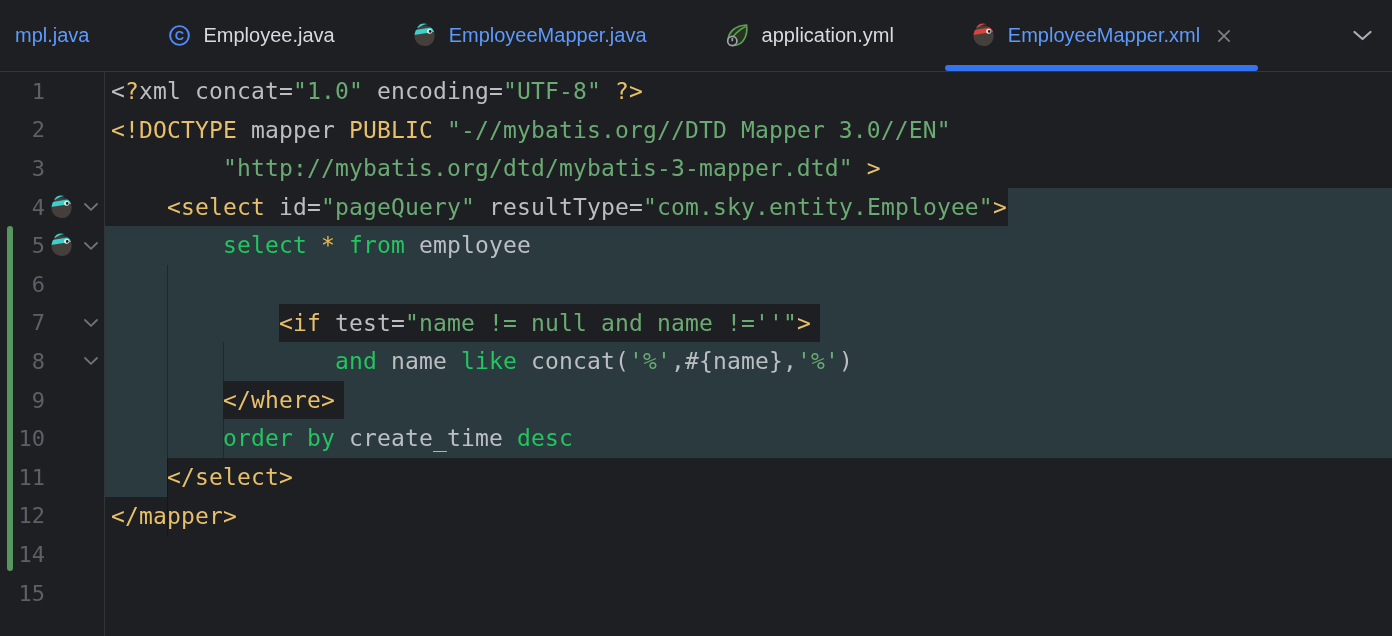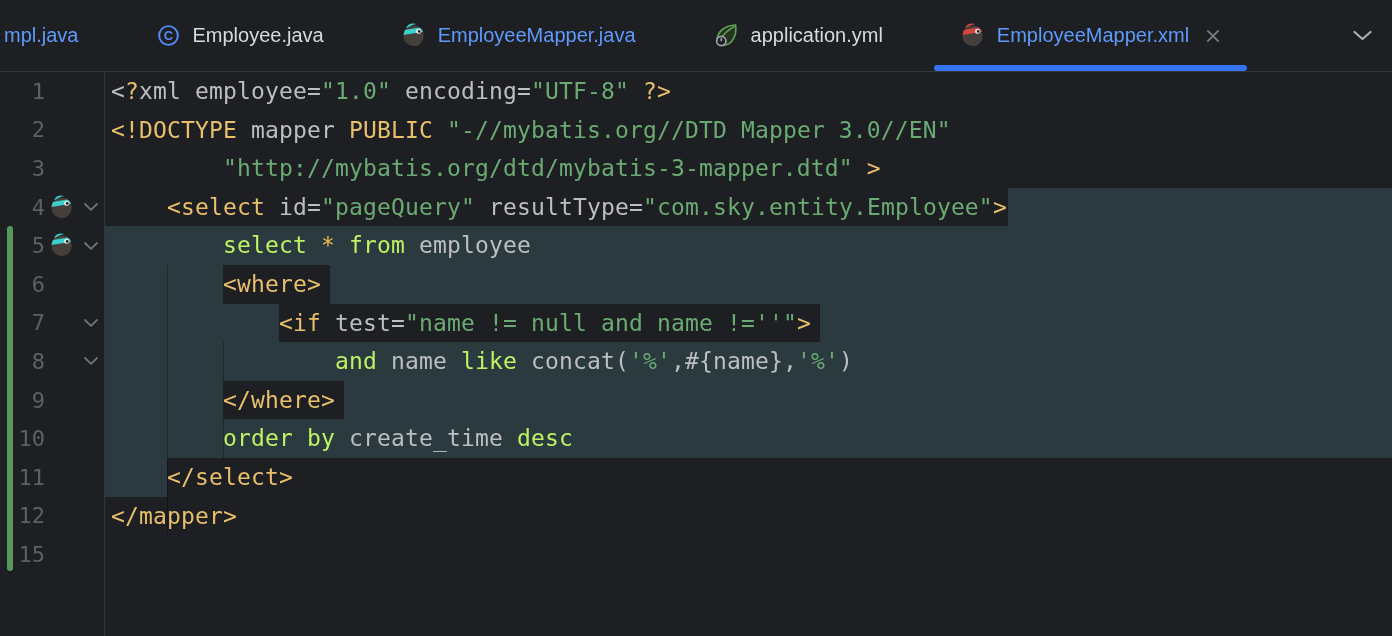--- a/index.html
+++ b/index.html
@@ -1,21 +1,21 @@
 <!DOCTYPE html>
 <html><head>
 <meta charset="utf-8">
 <style>
   html,body{margin:0;padding:0;}
   body{width:1392px;height:636px;overflow:hidden;background:#1e1f22;font-family:"Liberation Sans",sans-serif;}
   
   .tabbar{height:71px;border-bottom:1px solid #34363b;display:flex;align-items:stretch;background:#1e1f22;}
   .tab-list{display:flex;align-items:stretch;}
   .tab{position:relative;display:flex;align-items:center;padding:0 38px;font-size:20px;color:#d7dae0;}
-  .tab.first{padding-left:4px;padding-right:40px;justify-content:center;}
+  .tab.first{padding-left:15px;padding-right:40px;justify-content:center;}
   .tab-icon{display:flex;align-items:center;margin-right:11px;}
   .tab-label{white-space:nowrap;}
   .tab-label.mod{color:#5e9afc;}
   .tab-close{display:flex;align-items:center;margin-left:15px;}
   .underline{position:absolute;left:13px;right:13px;bottom:0;height:6px;border-radius:3px;background:#3574f0;}
   .tab-extra{margin-left:auto;display:flex;align-items:center;padding-right:19px;}
   
   .editor{display:flex;height:564px;position:relative;background:#1e1f22;}
   .gutter{width:104px;border-right:1px solid #313438;position:relative;flex:none;}
   .g-row{height:38.6px;display:flex;align-items:center;}
@@ -23,21 +23,21 @@
   .g-ico{width:33px;display:flex;justify-content:center;align-items:center;}
   .g-fold{width:26px;display:flex;justify-content:center;align-items:center;}
   .change-bar{position:absolute;left:7px;width:6px;border-radius:3px;background:#57965c;}
   .code{position:relative;flex:1;overflow:hidden;}
   .c-row{position:relative;height:38.6px;line-height:38.6px;padding-left:6px;white-space:pre;
          font-family:"DejaVu Sans Mono",monospace;font-size:23px;letter-spacing:.15px;}
   .bgfill{position:absolute;top:0;bottom:0;background:#2a3a3e;z-index:0;}
   .guide{position:absolute;width:1px;background:rgba(0,0,0,.28);z-index:1;}
   .tok{position:relative;z-index:2;}
   .chip{position:relative;z-index:2;display:inline-block;background:#1e1f22;padding-right:9px;}
-  .c-tag{color:#e8bf6a}.c-kw{color:#bef264}.c-str{color:#6aab73}.c-plain{color:#bcbec4}.c-star{color:#ecba4e}
+  .c-tag{color:#e8bf6a}.c-kw{color:#22c55e}.c-str{color:#6aab73}.c-plain{color:#bcbec4}.c-star{color:#ecba4e}
 </style>
 </head>
 <body>
 
 <div class="tabbar">
   <div class="tab-list" id="tab-list">
       <div class="tab first">
         <span class="tab-label mod">mpl.java</span>
       </div>
       <div class="tab">
@@ -217,35 +217,40 @@
         <span class="lnum">11</span>
         <span class="g-ico"></span>
         <span class="g-fold"></span>
       </div>
       <div class="g-row">
         <span class="lnum">12</span>
         <span class="g-ico"></span>
         <span class="g-fold"></span>
       </div>
       <div class="g-row">
+        <span class="lnum">14</span>
+        <span class="g-ico"></span>
+        <span class="g-fold"></span>
+      </div>
+      <div class="g-row">
         <span class="lnum">15</span>
         <span class="g-ico"></span>
         <span class="g-fold"></span>
       </div>
     </div>
   <div class="code" id="code">
     <div class="guide" style="left:62px;top:193px;height:270.2px;"></div>
     <div class="guide" style="left:118px;top:270.2px;height:115.8px;"></div>
     <div class="guide" style="left:174px;top:308.8px;height:38.6px;"></div>
-  <div class="c-row"><span class="tok c-plain">&lt;</span><span class="tok c-tag">?</span><span class="tok c-plain">xml employee=</span><span class="tok c-str">"1.0"</span><span class="tok c-plain"> encoding=</span><span class="tok c-str">"UTF-8"</span><span class="tok c-plain"> </span><span class="tok c-tag">?&gt;</span></div>
+  <div class="c-row"><span class="tok c-plain">&lt;</span><span class="tok c-tag">?</span><span class="tok c-plain">xml concat=</span><span class="tok c-str">"1.0"</span><span class="tok c-plain"> encoding=</span><span class="tok c-str">"UTF-8"</span><span class="tok c-plain"> </span><span class="tok c-tag">?&gt;</span></div>
       <div class="c-row"><span class="tok c-tag">&lt;!DOCTYPE</span><span class="tok c-plain"> mapper </span><span class="tok c-tag">PUBLIC</span><span class="tok c-plain"> </span><span class="tok c-str">"-//mybatis.org//DTD Mapper 3.0//EN"</span></div>
       <div class="c-row"><span class="tok c-plain">        </span><span class="tok c-str">"http://mybatis.org/dtd/mybatis-3-mapper.dtd"</span><span class="tok c-plain"> </span><span class="tok c-tag">&gt;</span></div>
       <div class="c-row"><div class="bgfill" style="left: 903.28px; right: 0px;"></div><span class="tok c-plain">    </span><span class="tok c-tag">&lt;select</span><span class="tok c-plain"> id=</span><span class="tok c-str">"pageQuery"</span><span class="tok c-plain"> resultType=</span><span class="tok c-str">"com.sky.entity.Employee"</span><span class="tok c-tag">&gt;</span></div>
       <div class="c-row"><div class="bgfill" style="left: 0px; right: 0px;"></div><span class="tok c-plain">        </span><span class="tok c-kw">select</span><span class="tok c-plain"> </span><span class="tok c-star">*</span><span class="tok c-plain"> </span><span class="tok c-kw">from</span><span class="tok c-plain"> employee</span></div>
-      <div class="c-row"><div class="bgfill" style="left: 0px; right: 0px;"></div><span class="tok c-plain">        </span><span class="chip"><span class="tok c-tag">&lt;where&gt;</span></span></div>
+      <div class="c-row"><div class="bgfill" style="left: 0px; right: 0px;"></div><span class="tok c-plain">        </span></div>
       <div class="c-row"><div class="bgfill" style="left: 0px; right: 0px;"></div><span class="tok c-plain">            </span><span class="chip"><span class="tok c-tag">&lt;if</span><span class="tok c-plain"> test=</span><span class="tok c-str">"name != null and name !=''"</span><span class="tok c-tag">&gt;</span></span></div>
       <div class="c-row"><div class="bgfill" style="left: 0px; right: 0px;"></div><span class="tok c-plain">                </span><span class="tok c-kw">and</span><span class="tok c-plain"> name </span><span class="tok c-kw">like</span><span class="tok c-plain"> concat(</span><span class="tok c-str">'%'</span><span class="tok c-plain">,#{name},</span><span class="tok c-str">'%'</span><span class="tok c-plain">)</span></div>
       <div class="c-row"><div class="bgfill" style="left: 0px; right: 0px;"></div><span class="tok c-plain">        </span><span class="chip"><span class="tok c-tag">&lt;/where&gt;</span></span></div>
       <div class="c-row"><div class="bgfill" style="left: 0px; right: 0px;"></div><span class="tok c-plain">        </span><span class="tok c-kw">order by</span><span class="tok c-plain"> create_time </span><span class="tok c-kw">desc</span></div>
       <div class="c-row"><div class="bgfill" style="left: 0px; width: 62.08px;"></div><span class="tok c-plain">    </span><span class="tok c-tag">&lt;/select&gt;</span></div>
       <div class="c-row"><span class="tok c-tag">&lt;/mapper&gt;</span></div>
       <div class="c-row"></div>
     </div>
 </div>
 

